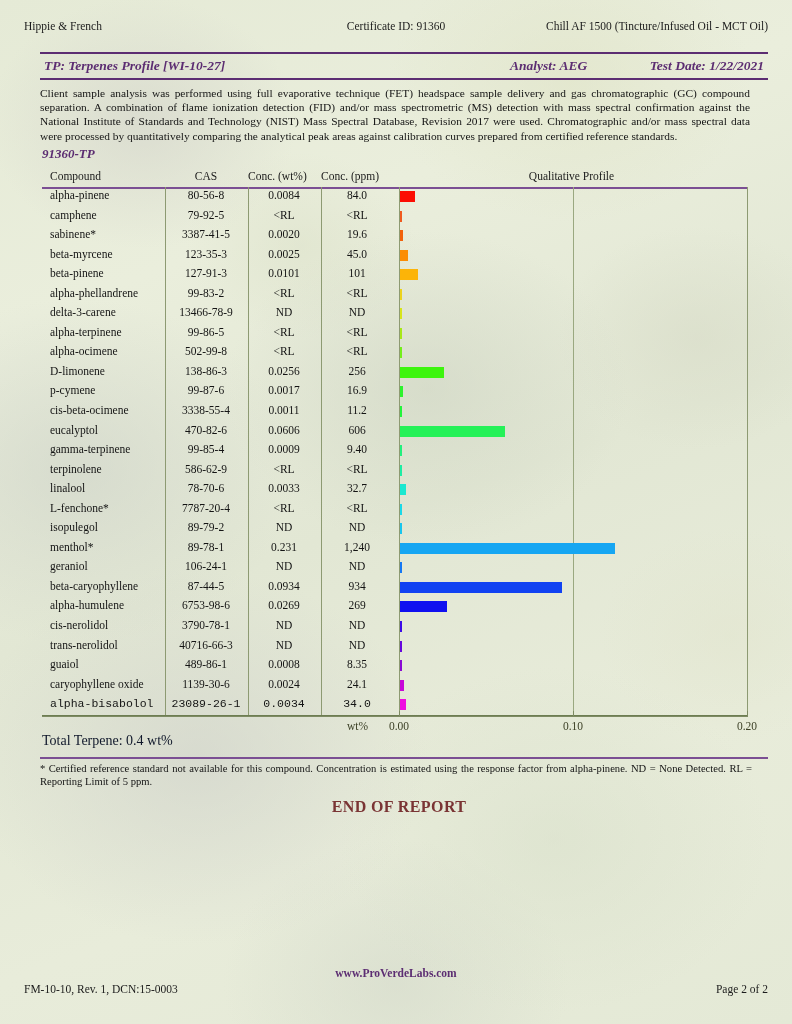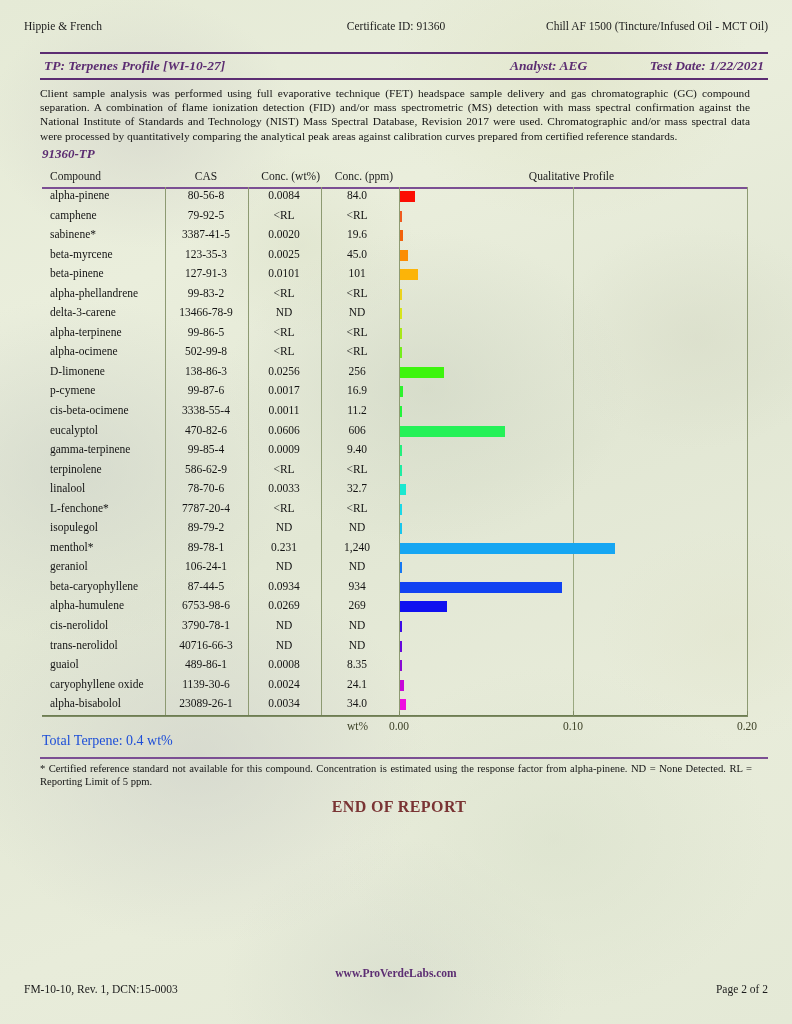--- a/index.html
+++ b/index.html
@@ -50,39 +50,39 @@
   .thead{position:relative;height:19px;font-size:11.5px;color:#1b1b1b;}
   .hdrline{position:absolute;left:0;right:0;top:19px;height:1.5px;background:#7b4f93;}
   .rows{position:relative;}
   .row{position:relative;height:19.55px;font-size:11.5px;color:#141414;}
   .c-comp{position:absolute;left:8px;top:2px;}
   .c-cas{position:absolute;left:123px;width:82px;text-align:center;top:2px;}
   .c-wt{position:absolute;left:206px;width:72px;text-align:center;top:2px;}
   .c-ppm{position:absolute;left:279px;width:72px;text-align:center;top:2px;}
   .hc-comp{position:absolute;left:8px;top:2px;}
   .hc-cas{position:absolute;left:123px;width:82px;text-align:center;top:2px;}
-  .hc-wt{position:absolute;left:206px;width:72px;text-align:right;top:2px;}
-  .hc-ppm{position:absolute;left:279px;width:72px;text-align:right;top:2px;}
+  .hc-wt{position:absolute;left:206px;width:72px;text-align:left;top:2px;}
+  .hc-ppm{position:absolute;left:279px;width:72px;text-align:left;top:2px;}
   .hc-prof{position:absolute;left:353px;width:353px;text-align:center;top:2px;}
 
   .vline{position:absolute;top:0;bottom:0;width:1px;background:#8d9a72;}
   #v1{left:123px;} #v2{left:206px;} #v3{left:279px;} #vaxis{left:357px;background:#8d9a72;} #vright{left:705px;}
   #vmid{left:531px;background:#9aa880;}
   .botline{position:absolute;left:0;right:0;height:1px;background:#6d7d52;}
 
   .bar{position:absolute;left:358px;height:11px;top:4px;}
 
   
   #axis{position:absolute;left:42px;top:716px;width:706px;height:26px;}
   #axisline{position:absolute;left:0;right:0;top:0;height:1px;background:#7d8a62;}
   .tick{position:absolute;top:-5px;width:1px;height:5px;background:#7d8a62;}
   .tlab{position:absolute;top:4px;font-size:11.5px;color:#3c4026;transform:translateX(-50%);}
   #wtlab{position:absolute;left:305px;top:4px;font-size:11.5px;color:#3c4026;}
 
-  #total{position:absolute;left:42px;top:733px;font-size:14px;color:#1d4ed8;}
+  #total{position:absolute;left:42px;top:733px;font-size:14px;color:#0f172a;}
   #fnrule{position:absolute;left:40px;right:24px;top:757px;height:1.6px;background:#7b4f93;}
   #footnote{position:absolute;left:40px;width:712px;top:762px;font-size:10.6px;line-height:13.2px;color:#141414;text-align:justify;}
   #endrep{position:absolute;left:0;right:0;top:798px;text-align:center;font-size:16px;font-weight:bold;color:#7a3434;letter-spacing:.4px;padding-left:6px;}
 
   #ftr{position:absolute;left:24px;right:24px;bottom:24px;height:34px;font-size:11.5px;color:#1b1b1b;}
   #ftr .fl{position:absolute;left:0;top:17px;}
   #ftr .fc{position:absolute;left:0;right:0;text-align:center;color:#5c2d72;font-weight:bold;font-size:11.5px;line-height:15px;}
   #ftr .fr{position:absolute;right:0;top:17px;}
 </style>
 </head>
@@ -300,21 +300,21 @@
           <span class="c-ppm">8.35</span>
           <div class="bar" style="width: 2.2px; background: rgb(138, 10, 212);"></div>
         </div>
         <div class="row" style="top: 0px;">
           <span class="c-comp">caryophyllene oxide</span>
           <span class="c-cas">1139-30-6</span>
           <span class="c-wt">0.0024</span>
           <span class="c-ppm">24.1</span>
           <div class="bar" style="width: 4.16px; background: rgb(199, 7, 216);"></div>
         </div>
-        <div class="row" style="top: 0px;">
+        <div class="row" style="top: 0px; font-family: Liberation Mono, monospace;">
           <span class="c-comp">alpha-bisabolol</span>
           <span class="c-cas">23089-26-1</span>
           <span class="c-wt">0.0034</span>
           <span class="c-ppm">34.0</span>
           <div class="bar" style="width: 5.9px; background: rgb(239, 11, 224);"></div>
         </div>
         <div class="botline" style="top: 527.85px;"></div>
       </div>
   </div>
 

